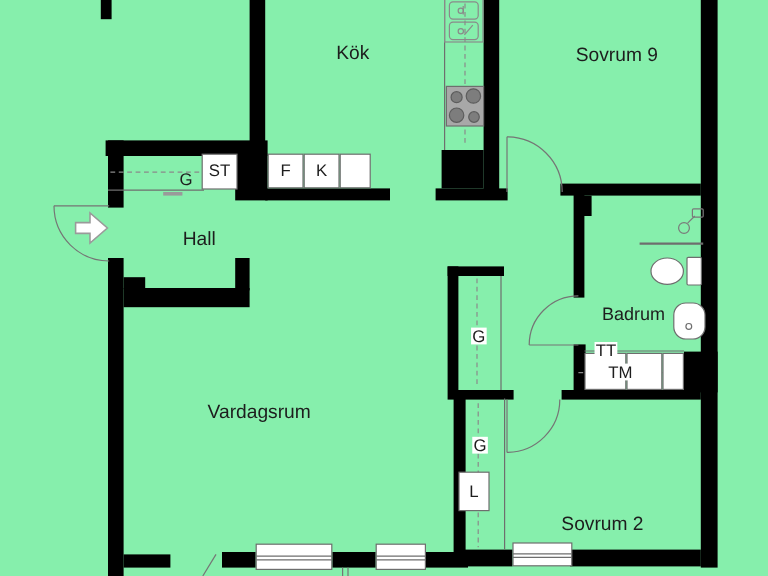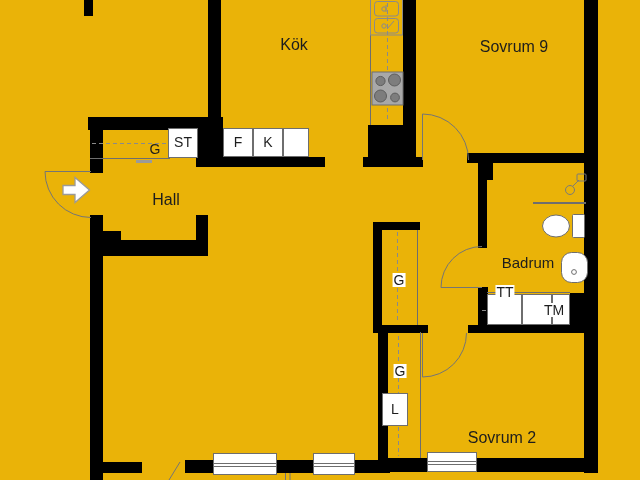--- a/index.html
+++ b/index.html
@@ -1,17 +1,17 @@
 <!DOCTYPE html>
 <html><head>
 <meta charset="utf-8">
 <style>
   html,body{margin:0;padding:0;background:#ffffff;}
   #plan{
-    position:relative;width:640px;height:480px;background:#eab308;overflow:hidden;
+    position:relative;width:640px;height:480px;background:#86efac;overflow:hidden;
     font-family:"Liberation Sans", sans-serif;color:#1d1d1d;
   }
   #plan svg{position:absolute;left:0;top:0;}
   .lbl{
     position:absolute;text-align:center;white-space:nowrap;color:#1d1d1d;
     font-family:"Liberation Sans", sans-serif;line-height:1;
     transform:translate(-50%,-50%);
   }
   .room{font-size:16px;}
   .small{font-size:14px;}
@@ -160,25 +160,26 @@
       <g>
         <polygon points="63,185.5 75,185.5 75,177.5 89.5,190 75,202.5 75,194.5 63,194.5" fill="#ffffff" stroke="#9a9a9a" stroke-width="1.3"></polygon>
       </g>
     </g>
   </svg>
 
   <div class="lbl room" style="left:294px;top:45px;">Kök</div>
   <div class="lbl room" style="left:514px;top:47px;">Sovrum 9</div>
   <div class="lbl room" style="left:166px;top:200px;text-align:right;">Hall</div>
   <div class="lbl room" style="left:528px;top:262px;font-size:15px;">Badrum</div>
+  <div class="lbl room" style="left:216px;top:344px;">Vardagsrum</div>
   <div class="lbl room" style="left:502px;top:404px;margin-top:34px;">Sovrum 2</div>
 
   <div class="lbl small" style="left:155px;top:149px;">G</div>
   <div class="lbl small" style="left:183px;top:142px;">ST</div>
   <div class="lbl small" style="left:238px;top:142px;">F</div>
   <div class="lbl small" style="left:268px;top:142px;">K</div>
   <div class="lbl small onwhite" style="left:399px;top:280px;">G</div>
   <div class="lbl small onwhite" style="left:505px;top:292px;">TT</div>
-  <div class="lbl small onwhite" style="left:554px;top:310px;">TM</div>
+  <div class="lbl small onwhite" style="left:517px;top:310px;">TM</div>
   <div class="lbl small onwhite" style="left:400px;top:371px;">G</div>
   <div class="lbl small" style="left:395px;top:409px;">L</div>
 
 </div>
 
 </body></html>

